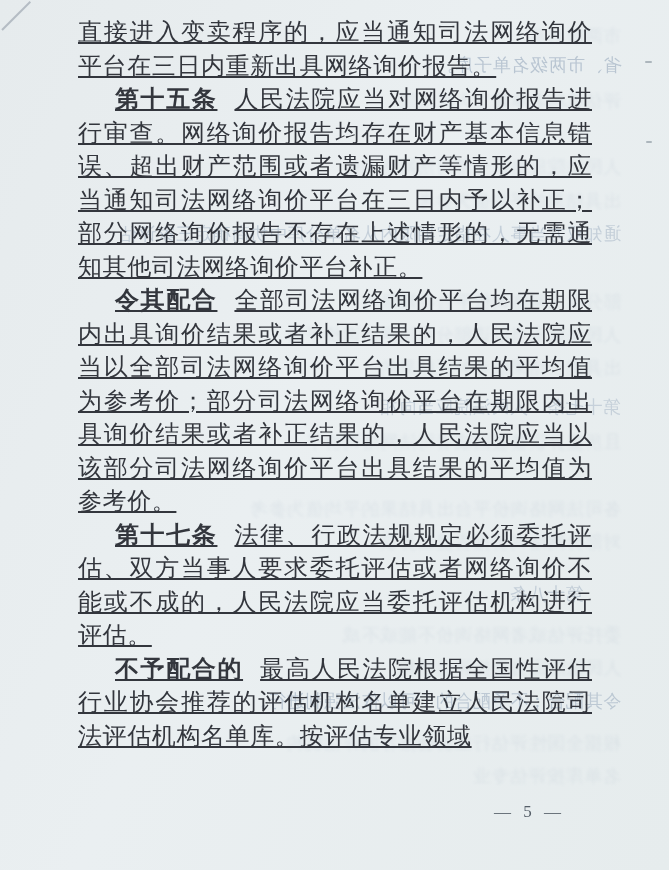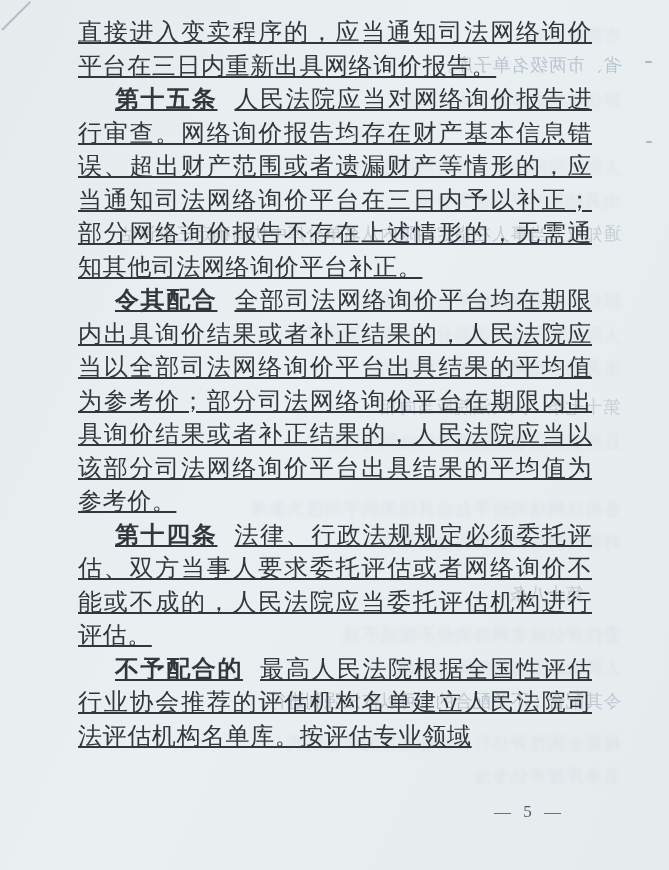--- a/index.html
+++ b/index.html
@@ -118,21 +118,21 @@
     <p class="no-indent">
       <span>直接进入变卖程序的，应当通知司法网络询价平台在三日内重新出具网络询价报告。</span>
     </p>
     <p>
       <span class="para-heading">第十五条</span><span>人民法院应当对网络询价报告进行审查。网络询价报告均存在财产基本信息错误、超出财产范围或者遗漏财产等情形的，应当通知司法网络询价平台在三日内予以补正；部分网络询价报告不存在上述情形的，无需通知其他司法网络询价平台补正。</span>
     </p>
     <p>
       <span class="para-heading">令其配合</span><span>全部司法网络询价平台均在期限内出具询价结果或者补正结果的，人民法院应当以全部司法网络询价平台出具结果的平均值为参考价；部分司法网络询价平台在期限内出具询价结果或者补正结果的，人民法院应当以该部分司法网络询价平台出具结果的平均值为参考价。</span>
     </p>
     <p>
-      <span class="para-heading">第十四条</span><span>法律、行政法规规定必须委托评估、双方当事人要求委托评估或者网络询价不能或不成的，人民法院应当委托评估机构进行评估。</span>
+      <span class="para-heading">第十七条</span><span>法律、行政法规规定必须委托评估、双方当事人要求委托评估或者网络询价不能或不成的，人民法院应当委托评估机构进行评估。</span>
     </p>
     <p>
       <span class="para-heading">不予配合的</span><span>最高人民法院根据全国性评估行业协会推荐的评估机构名单建立人民法院司法评估机构名单库。按评估专业领域</span>
     </p>
   </div>
 
   <div id="pagenum">— 5 —</div>
 
 </div>
 

